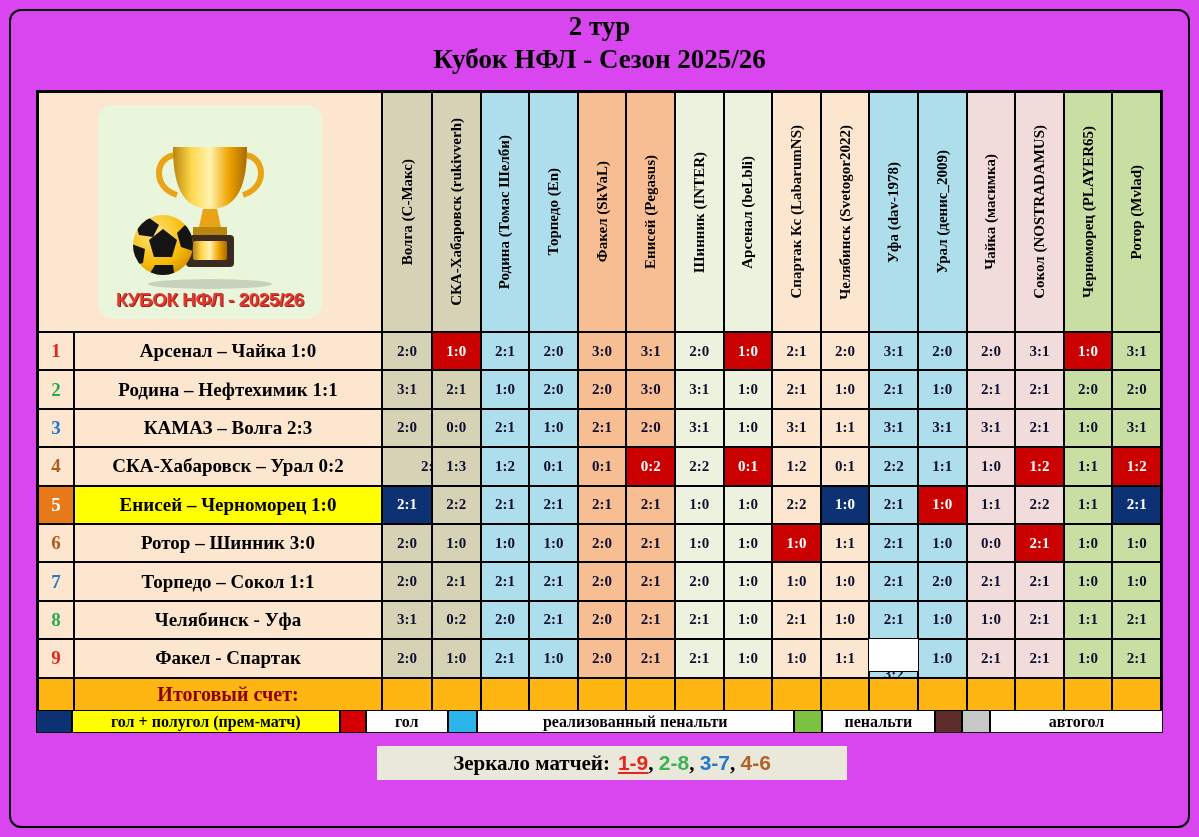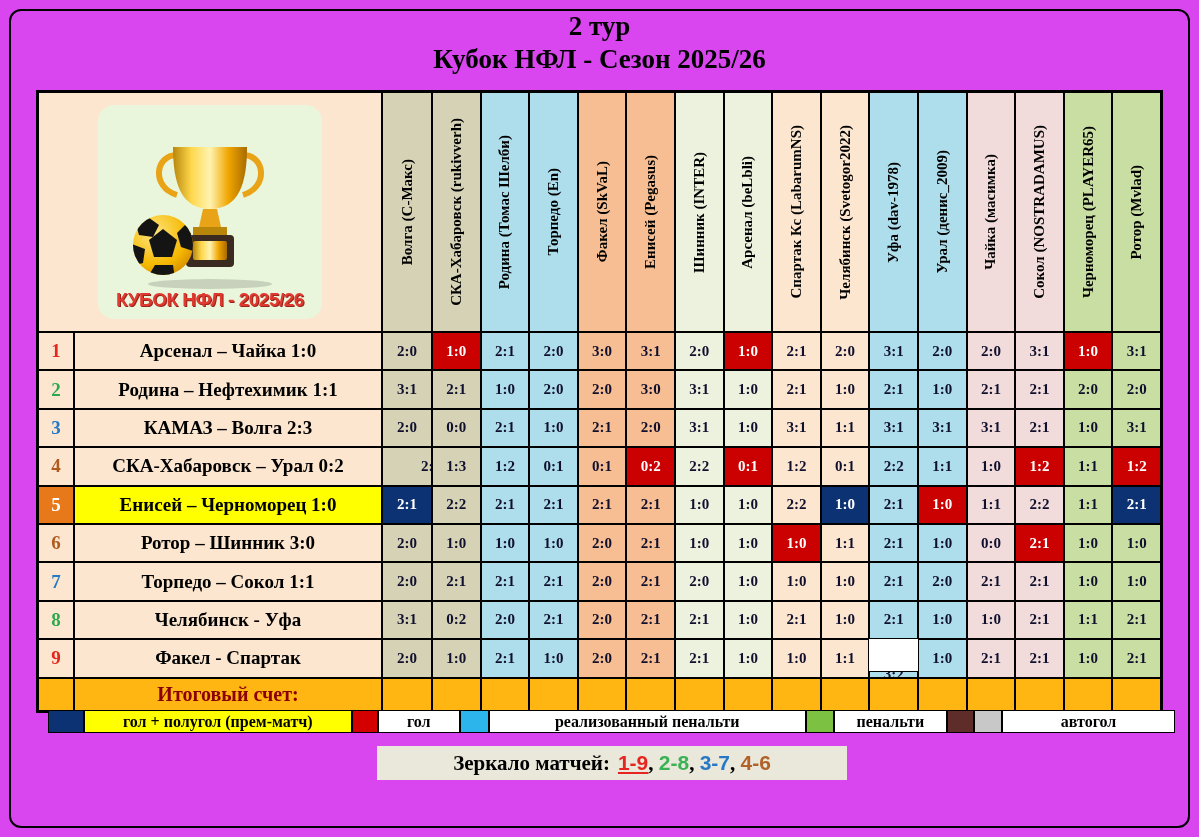--- a/index.html
+++ b/index.html
@@ -23,21 +23,21 @@
             color:#E03A30;text-shadow:1px 1px 0 #99251c;letter-spacing:-0.5px;white-space:nowrap;}
   .hcell .rot{writing-mode:vertical-rl;transform:rotate(180deg);white-space:nowrap;
               font-size:15px;color:#000;font-weight:bold;}
   .ncell{font-size:19px;background:#FCE6CF;}
   .mcell{font-size:19px;background:#FCE6CF;color:#000;}
   .scell{font-size:15px;color:#10102E;}
   .scell.hl{color:#FFFFFF;}
   .fcell{background:#FFB612;}
   .flabel{color:#8B0000;font-size:20px;}
   
-  .legend{position:absolute;left:48px;top:710px;width:1127px;height:34px;display:flex;box-sizing:border-box;}
+  .legend{position:absolute;left:36px;top:710px;width:1127px;height:34px;display:flex;box-sizing:border-box;}
   .legend > div{box-sizing:border-box;border:1px solid #000;height:23px;}
   .llab{flex-basis:0;display:flex;align-items:center;justify-content:center;
         font-weight:bold;font-size:16px;color:#000;white-space:nowrap;}
   .lsw{flex-shrink:0;}
   
   .mirror{position:absolute;left:377px;top:746px;width:470px;height:34px;background:#EAE8DA;
           display:flex;align-items:center;justify-content:center;font-weight:bold;font-size:21px;
           color:#000;white-space:nowrap;}
   .mirror .pair{font-family:"Liberation Sans",sans-serif;font-weight:bold;font-size:21px;}
   .mirror .sep{color:#000;}

